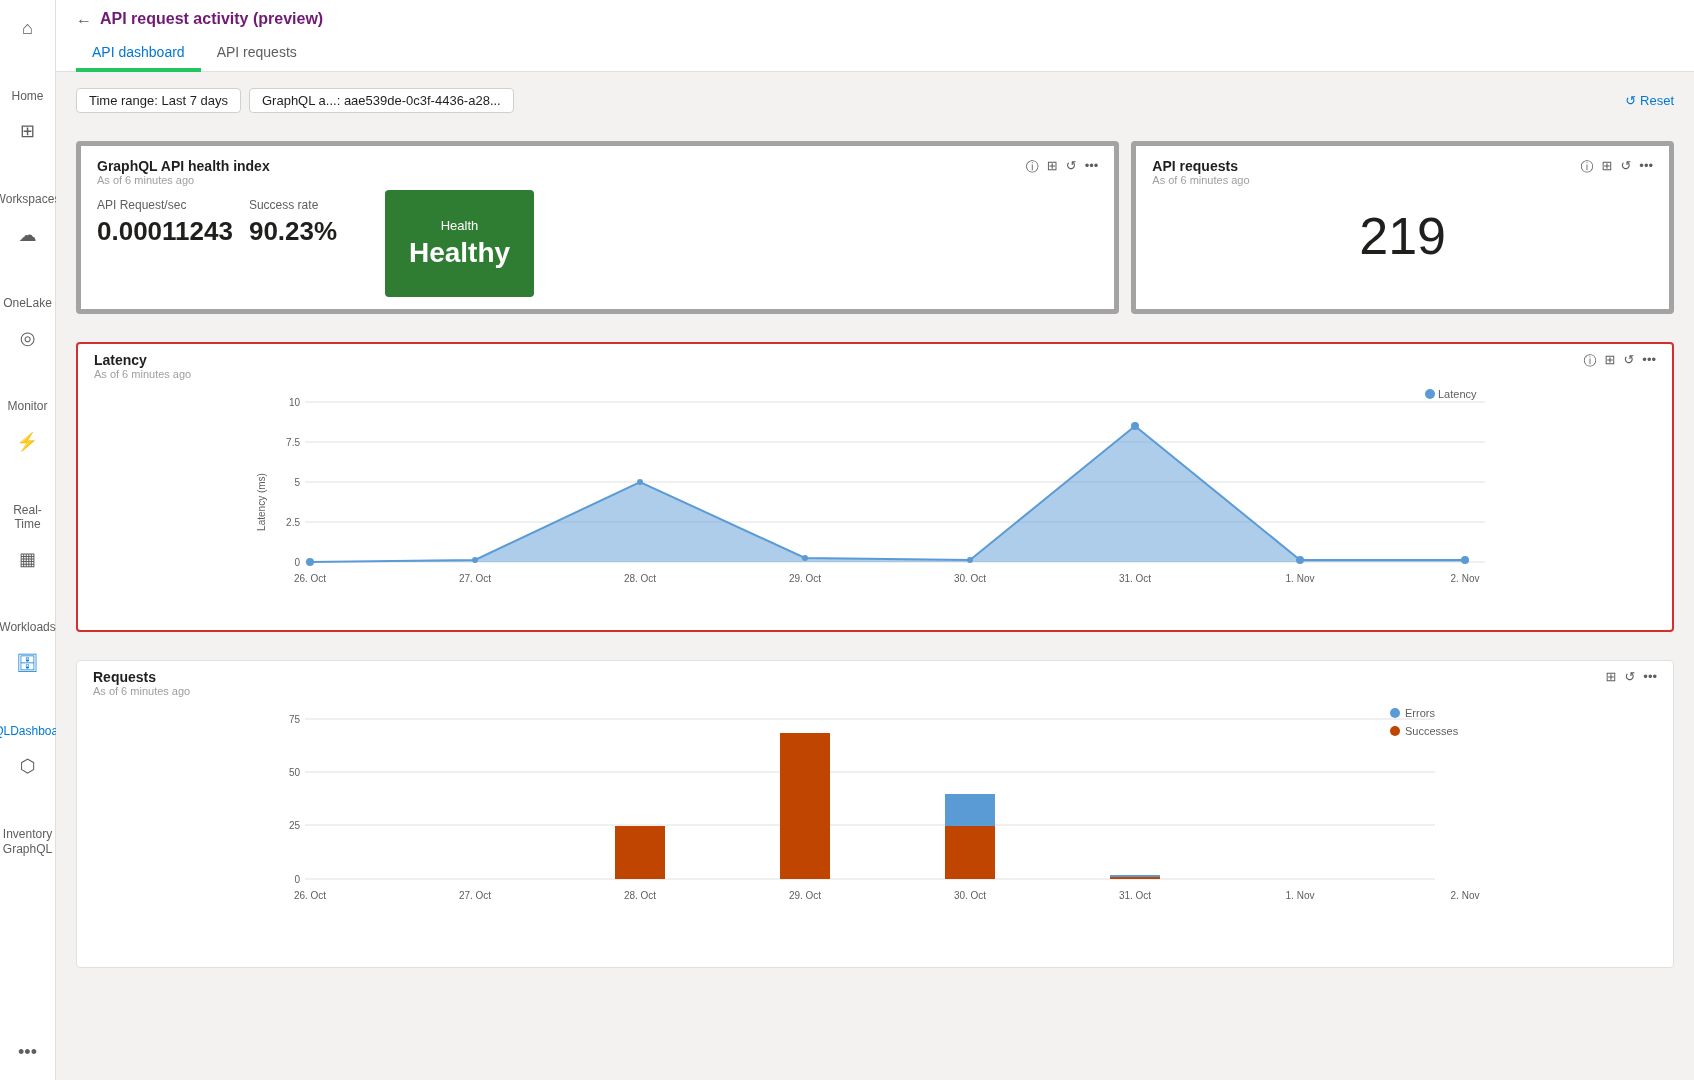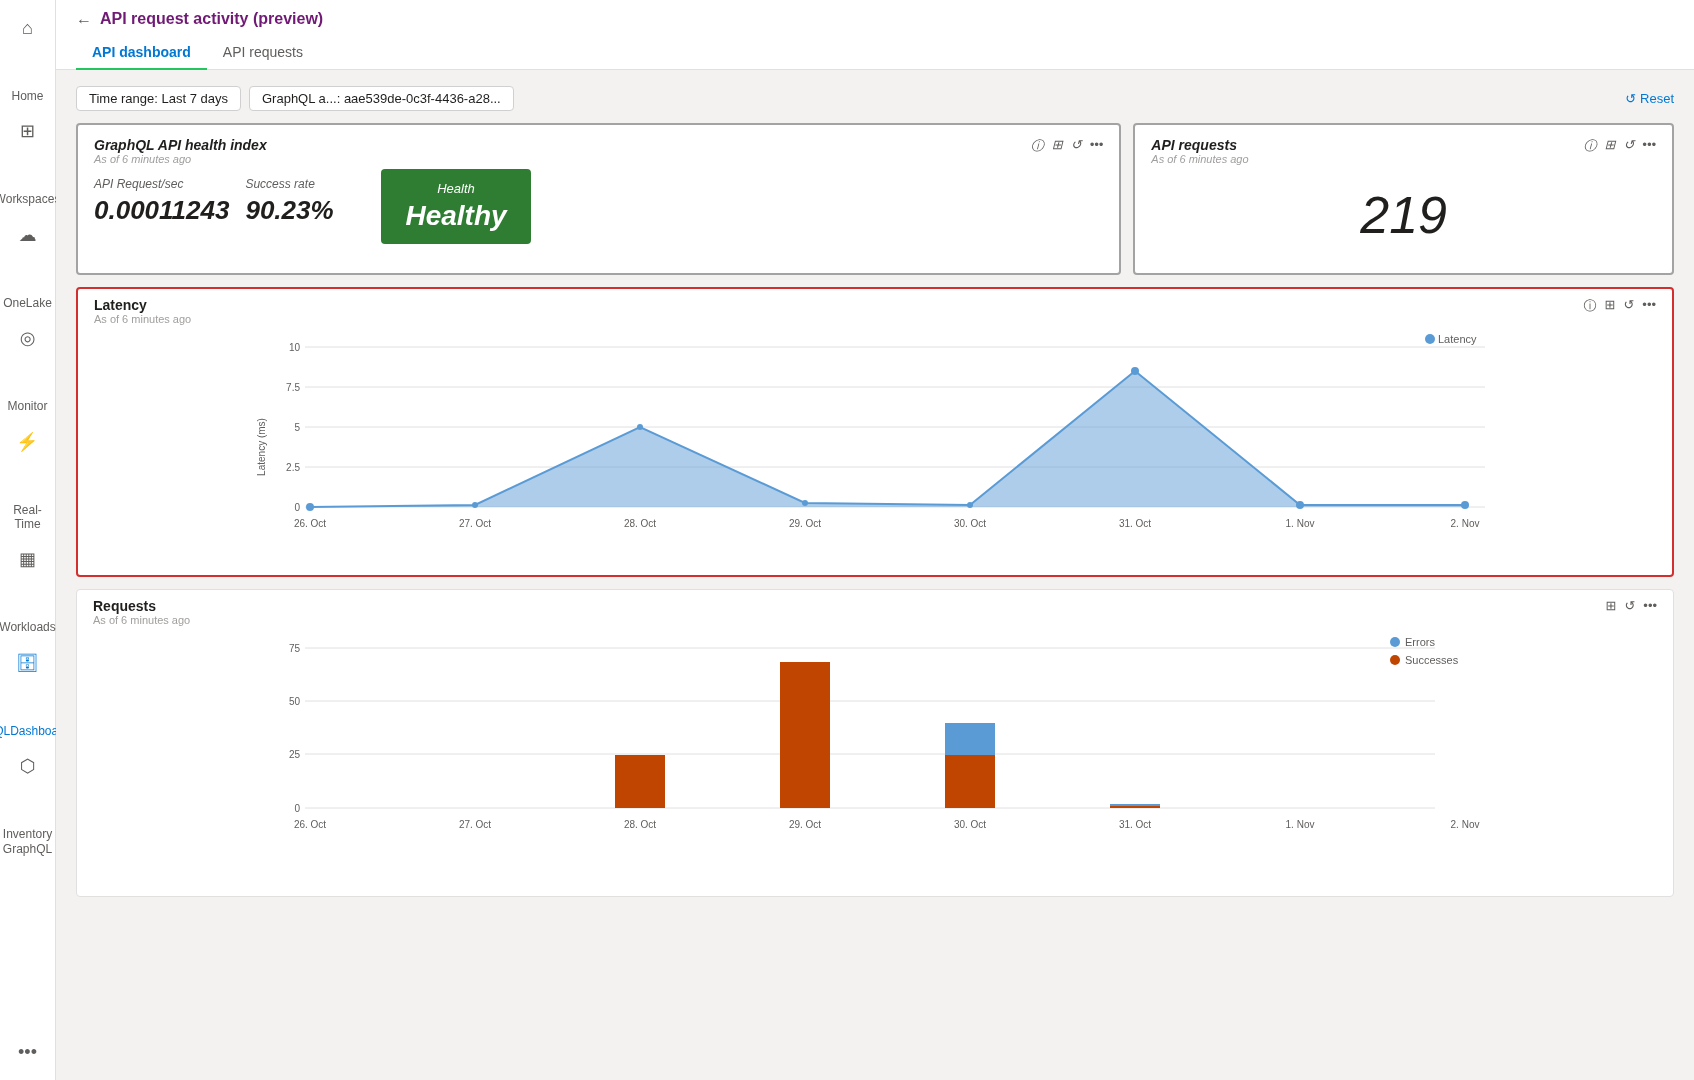--- a/index.html
+++ b/index.html
@@ -71,30 +71,30 @@
     .tab {
       padding: 8px 16px;
       font-size: 14px;
       cursor: pointer;
       color: #605e5c;
       border-bottom: 2px solid transparent;
       margin-bottom: -1px;
     }
     .tab.active {
       color: #0078d4;
-      border-bottom: 2px solid #22c55e;
-      font-weight: 700;
+      border-bottom: 4px solid #22c55e;
+      font-weight: 400;
     }
 
     
     .content {
       padding: 16px 20px;
       display: flex;
       flex-direction: column;
-      gap: 12px;
+      gap: 28px;
     }
 
     
     .filter-bar {
       display: flex;
       align-items: center;
       gap: 8px;
     }
     .filter-chip {
       background: #fff;
@@ -118,25 +118,24 @@
     }
 
     
     .cards-row {
       display: flex;
       gap: 12px;
     }
 
     .card {
       background: #fff;
-      border: 2px solid #a3a3a3;
+      border: 5px solid #a3a3a3;
       border-radius: 4px;
       padding: 12px 16px;
       flex: 1;
-      font-style: italic;
     }
     .card-header {
       display: flex;
       align-items: flex-start;
       justify-content: space-between;
       margin-bottom: 4px;
     }
     .card-title { font-size: 14px; font-weight: 600; color: #201f1e; }
     .card-subtitle { font-size: 11px; color: #a19f9d; }
     .card-icons { display: flex; gap: 8px; color: #605e5c; font-size: 13px; }
@@ -146,21 +145,21 @@
       padding: 8px 16px 8px 0;
       min-width: 120px;
     }
     .metric-label { font-size: 12px; color: #605e5c; margin-bottom: 4px; }
     .metric-value { font-size: 26px; font-weight: 600; color: #201f1e; }
 
     .health-badge {
       background: #2e7d32;
       color: #fff;
       border-radius: 4px;
-      padding: 12px 24px;
+      padding: 28px 24px;
       display: flex;
       flex-direction: column;
       align-items: center;
       justify-content: center;
       min-width: 140px;
       margin-left: 16px;
     }
     .health-label { font-size: 13px; font-weight: 400; margin-bottom: 4px; }
     .health-value { font-size: 28px; font-weight: 600; }
 

